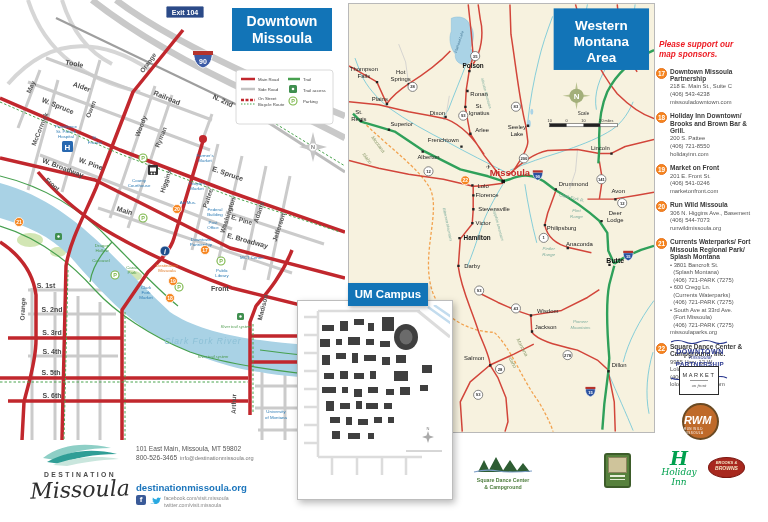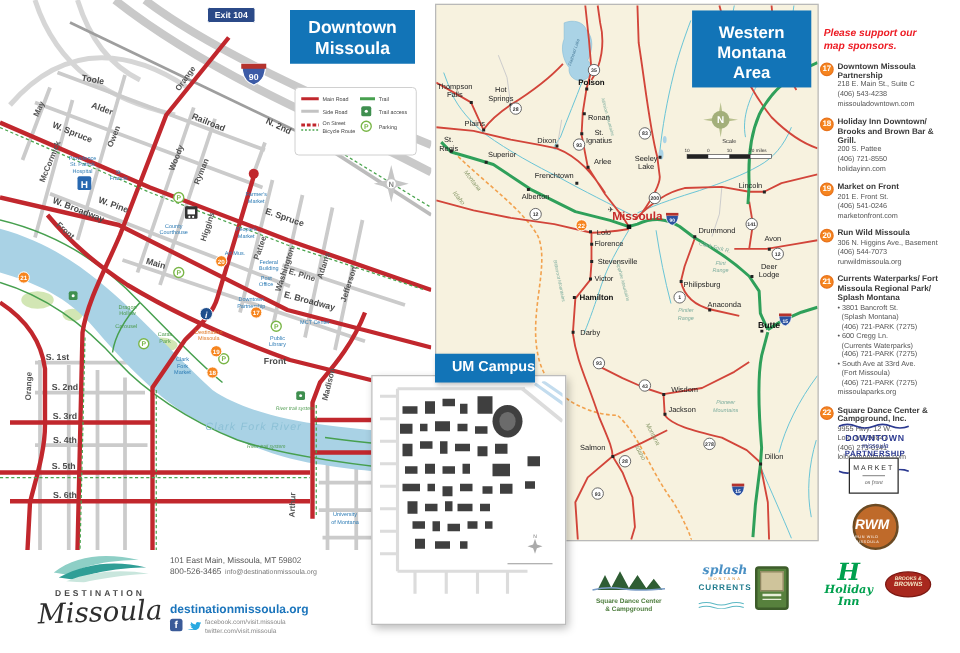--- a/index.html
+++ b/index.html
@@ -24,23 +24,23 @@
   .geo{font-size:5px;font-style:italic;fill:#8d9c6e;text-anchor:middle}
   .geot{font-size:4.4px;font-style:italic;fill:#7fae9f;text-anchor:middle}
   .shn{font-size:4.2px;font-weight:bold;fill:#333;text-anchor:middle}
   .shi{font-size:4px;font-weight:bold;fill:#fff;text-anchor:middle}
   .mknum{font-size:5px;font-weight:bold;fill:#fff;text-anchor:middle}
   .pico{font-size:5.5px;font-weight:bold;fill:#7ab648;text-anchor:middle}
   .city{font-size:9.5px;font-weight:bold;fill:#c62b2b;text-anchor:middle}
   .sctick{font-size:3.8px;fill:#333;text-anchor:middle}
   
   #campus-inset{left:297px;top:300px;width:156px;height:200px;background:#fff;border:1px solid #bdbdbd;box-shadow:2px 3px 7px rgba(0,0,0,.28);z-index:4}
-  #campus-title{left:348px;top:283px;width:80px;height:23px;background:#1274b7;color:#fff;font-weight:bold;font-size:11.5px;text-align:right;line-height:23px;z-index:5;box-shadow:1px 2px 4px rgba(0,0,0,.25)}
+  #campus-title{left:348px;top:283px;width:80px;height:23px;background:#1274b7;color:#fff;font-weight:bold;font-size:11.5px;text-align:center;line-height:23px;z-index:5;box-shadow:1px 2px 4px rgba(0,0,0,.25)}
   
-  #sidebar{left:656px;top:22px;width:108px}
+  #sidebar{left:656px;top:40px;width:108px}
   #sp-heading{font-size:8.2px;font-weight:bold;font-style:italic;color:#ed1c24;line-height:1.25;width:84px;margin:0 0 7px 3px}
   .sponsor{display:flex;gap:3px;margin-bottom:6px}
   .spnum{width:11px;height:11px;border-radius:50%;background:#f6851f;border:1px solid #e8731c;color:#fff;font-size:6.4px;font-weight:bold;display:flex;align-items:center;justify-content:center;flex:0 0 11px}
   .spbody{width:92px}
   .spname{font-size:6.5px;font-weight:bold;color:#3a3a3a;line-height:1.15;margin-bottom:1px}
   .sp-line{font-size:5.8px;color:#555;line-height:1.3;white-space:pre-wrap}
   
   #dmp-logo{left:671px;top:330px;width:58px;text-align:center;color:#2b3990}
   #dmp-logo .l1{font-size:7px;font-weight:bold;letter-spacing:.5px}
   #dmp-logo .l2{font-size:5.5px;font-style:italic;margin-top:-1px}
@@ -48,21 +48,21 @@
   #market-logo{left:679px;top:366px;width:40px;height:29px;border:1.2px solid #2b2b2b;background:#fff;text-align:center;padding-top:5px}
   #market-logo .m1{font-size:5.6px;letter-spacing:1.6px;color:#2b2b2b}
   #market-logo .mrule{width:18px;height:1px;background:#999;margin:2px auto}
   #market-logo .m2{font-size:4.6px;font-style:italic;color:#555;font-family:"Liberation Serif",serif}
   #rwm-logo{left:682px;top:403px;width:37px;height:37px;border-radius:50%;background:#bf6a2a;border:2.5px solid #6b4a23;color:#fff;text-align:left}
   #rwm-logo .r1{font-size:11px;font-weight:bold;font-style:italic;line-height:30px}
   #rwm-logo .r2{font-size:3px;letter-spacing:.5px;margin-top:-8px}
   #holiday-pair{left:656px;top:449px;width:110px;display:flex;align-items:flex-start}
   .holiday{color:#00a04e;text-align:center;width:46px}
   .holiday .hh{font-family:"DejaVu Serif",serif;font-style:italic;font-weight:bold;font-size:19px;line-height:18px}
-  .holiday .hn{font-family:"DejaVu Serif",serif;font-style:italic;font-weight:bold;font-size:9px}
+  .holiday .hn{font-family:"DejaVu Serif",serif;font-style:italic;font-weight:normal;font-size:9px}
   #brooks-badge{width:37px;height:21px;background:#a8281e;border:1.5px solid #7c1812;border-radius:50%;color:#f5e9c8;text-align:center;margin-left:6px;margin-top:8px;padding-top:3px}
   #brooks-badge .b1{font-size:4px;font-weight:bold;font-style:italic;line-height:1.2}
   #brooks-badge .b2{font-size:5px;font-weight:bold;font-style:italic;line-height:1.1}
   
   #squaredance-logo{left:468px;top:456px;width:70px;text-align:center;color:#4c7c3c}
   #squaredance-logo .s1{font-size:5.2px;font-weight:bold;line-height:1.25}
   #splash-logo{left:554px;top:451px;width:52px;text-align:center}
   #splash-logo .p1{font-size:10px;font-weight:bold;font-style:italic;color:#4a90c4;font-family:"DejaVu Serif",serif}
   #splash-logo .p2{font-size:3.2px;letter-spacing:1.6px;color:#d98a2b;margin-top:-1px}
   #splash-logo .p3{font-size:6.5px;font-weight:bold;letter-spacing:.8px;color:#1d7a8c;margin-top:2px}
@@ -652,28 +652,20 @@
   </div>
 
   <div class="abs" id="squaredance-logo">
     <svg width="70" height="17" viewBox="0 0 70 17">
       <path d="M10,16 L16,4 L22,16 Z M20,16 L28,1 L36,16 Z M34,16 L42,4 L50,16 Z M48,16 L55,7 L62,16 Z" fill="#2e5d33"></path>
       <path d="M6,16 Q18,13 30,15 T64,15" stroke="#7a9cc6" stroke-width="1.2" fill="none"></path>
     </svg>
     <div class="s1">Square Dance Center</div>
     <div class="s1">&amp; Campground</div>
   </div>
-  <div class="abs" id="splash-logo">
-    <div class="p1">splash</div>
-    <div class="p2">MONTANA</div>
-    <div class="p3">CURRENTS</div>
-    <svg width="46" height="6">
-        <path d="M2,2 Q8,0 14,2 T26,2 T38,2 M2,5 Q8,3 14,5 T26,5 T38,5" stroke="#5cb8c4" fill="none" stroke-width="0.9"></path>
-      </svg>
-  </div>
   <div class="abs" id="fort-logo">
     <div class="photo"></div>
     <div class="bar"></div>
     <div class="bar"></div>
   </div>
 
   <div class="abs" id="brand">
     <svg width="86" height="26" viewBox="0 0 86 26">
       <path d="M6,18 C24,4 48,2 74,8 C52,8 30,12 18,20 Z" fill="#8ecfc6"></path>
       <path d="M10,22 C32,10 56,8 80,14 C58,14 36,18 24,24 Z" fill="#2f9e96"></path>

